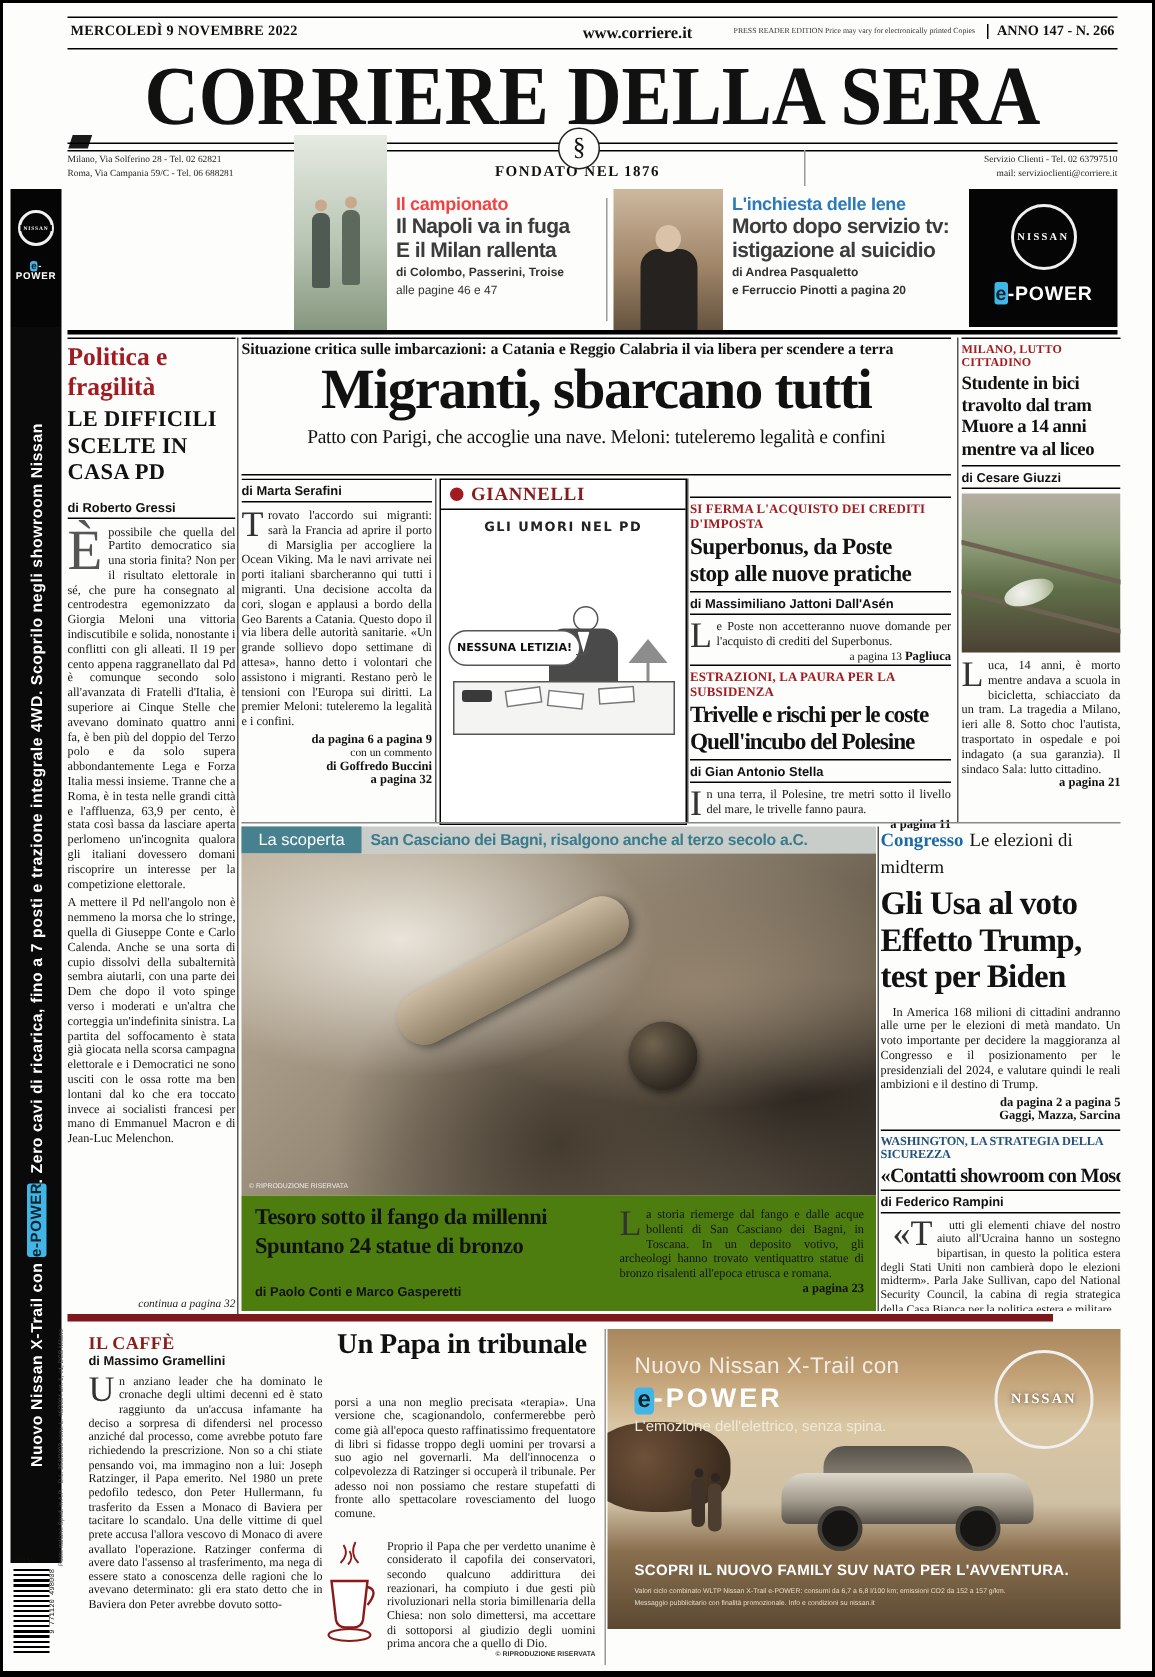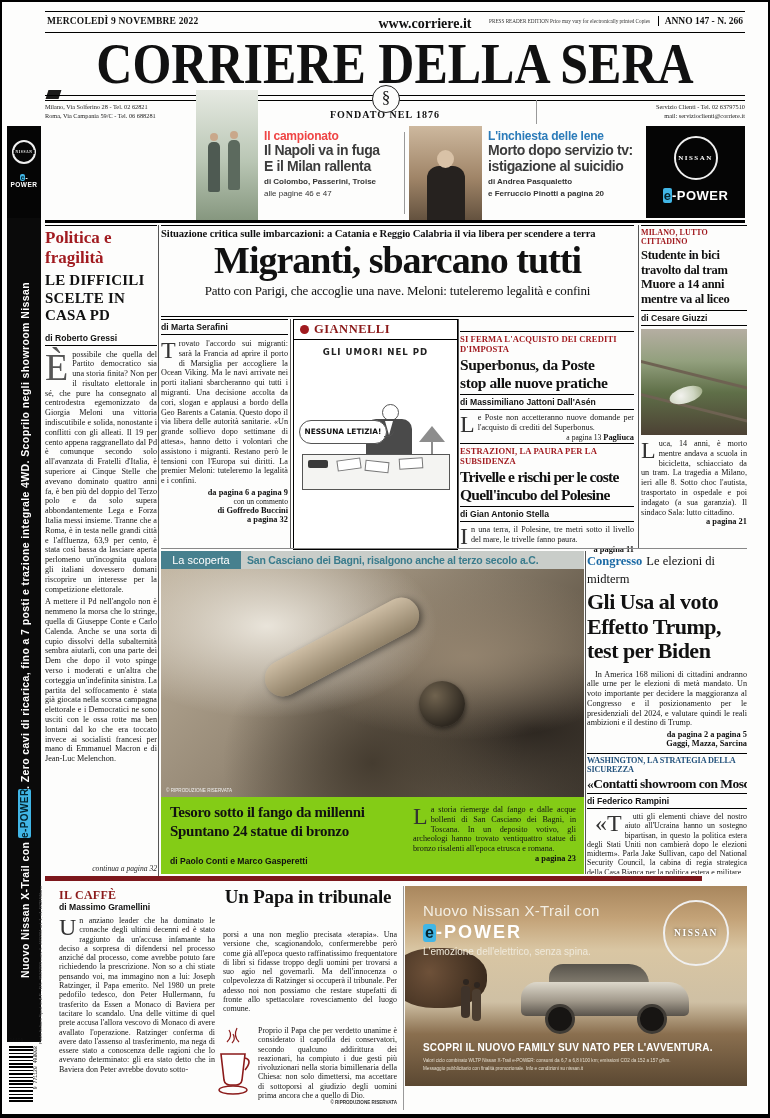--- a/index.html
+++ b/index.html
@@ -8,21 +8,21 @@
         font-family:"Liberation Serif","DejaVu Serif",serif;color:#111;}
   .abs{position:absolute;}
   .sans{font-family:"Liberation Sans","DejaVu Sans",sans-serif;}
   .nowrap{white-space:nowrap;}
   .jus{text-align:justify;}
   .red{color:#a11b20;}
 
   
   .topbar{left:43px;top:9px;width:700px;height:20px;border-top:1px solid #000;border-bottom:1px solid #000;}
   .topbar .date{position:absolute;left:2px;top:4px;font-weight:bold;font-size:9.5px;letter-spacing:.2px;}
-  .topbar .url{position:absolute;left:300px;top:4px;width:160px;text-align:center;font-weight:bold;font-size:14px;}
+  .topbar .url{position:absolute;left:300px;top:4px;width:160px;text-align:center;font-weight:bold;font-size:11px;}
   .topbar .press{position:absolute;right:95px;top:6px;font-size:5.2px;color:#333;}
   .topbar .anno{position:absolute;right:2px;top:4px;font-weight:bold;font-size:9.5px;border-left:1px solid #000;padding-left:6px;}
   .masthead{left:43px;top:29px;width:700px;height:60px;text-align:center;}
   .masthead h1{margin:0;font-size:50px;line-height:58px;font-weight:bold;letter-spacing:0px;
                transform:scaleY(1.12);transform-origin:top;}
   .minimark{left:45px;top:88px;width:13px;height:9px;background:#1a1a1a;transform:skewX(-18deg);}
   .dblrule{left:43px;top:93px;width:700px;height:4px;border-top:1.5px solid #000;border-bottom:1px solid #000;}
   .emblem{left:370px;top:83px;width:26px;height:26px;background:#fdfdfc;border:1.2px solid #222;border-radius:50%;
           text-align:center;font-size:17px;line-height:24px;z-index:3;}
   .addr{left:43px;top:100px;width:190px;font-size:6.3px;line-height:9px;color:#222;}
@@ -141,21 +141,21 @@
       radial-gradient(ellipse at 25% 25%,#e9e4da 0%,rgba(0,0,0,0) 38%),
       radial-gradient(ellipse at 72% 38%,#93836e 0%,rgba(0,0,0,0) 42%),
       radial-gradient(ellipse at 50% 85%,#453c30 0%,rgba(0,0,0,0) 50%),
       radial-gradient(ellipse at 88% 70%,#2c2620 0%,rgba(0,0,0,0) 34%),
       linear-gradient(135deg,#bdb09b 0%,#978a77 40%,#6c6151 70%,#403930 100%);}
   .sc-arm{position:absolute;left:96px;top:60px;width:170px;height:36px;border-radius:20px;
       background:linear-gradient(180deg,#cdbda4,#8f8067);transform:rotate(-28deg);box-shadow:2px 3px 6px rgba(0,0,0,.45);}
   .sc-head{position:absolute;left:258px;top:112px;width:46px;height:46px;border-radius:50%;
       background:radial-gradient(circle at 35% 32%,#70634f,#2e2820 72%);box-shadow:1px 2px 5px rgba(0,0,0,.5);}
   .sc-credit{position:absolute;left:5px;bottom:4px;font-size:4.6px;color:#eee;font-family:"Liberation Sans",sans-serif;}
-  .sc-box{position:absolute;left:0;top:246px;width:423px;height:77px;background:#84cc16;}
+  .sc-box{position:absolute;left:0;top:246px;width:423px;height:77px;background:#4d7c0f;}
   .sc-box h3{position:absolute;left:9px;top:6px;margin:0;font-size:15px;line-height:19px;font-weight:bold;letter-spacing:-.3px;white-space:nowrap;}
   .sc-by{position:absolute;left:9px;bottom:6px;}
   .sc-sum{position:absolute;left:252px;top:8px;width:163px;}
 
   
   .usa{left:585px;top:549px;width:160px;height:323px;overflow:hidden;}
   .usa .lab{font-size:12.5px;font-weight:bold;color:#1b6aa5;}
   .usa .lab2{font-size:12.5px;color:#111;font-weight:normal;}
   .usa h3{margin:3px 0 0 0;font-size:22px;line-height:24.5px;font-weight:bold;letter-spacing:-.5px;}
   .usa .body-sm{margin-top:6px;text-indent:8px;}

